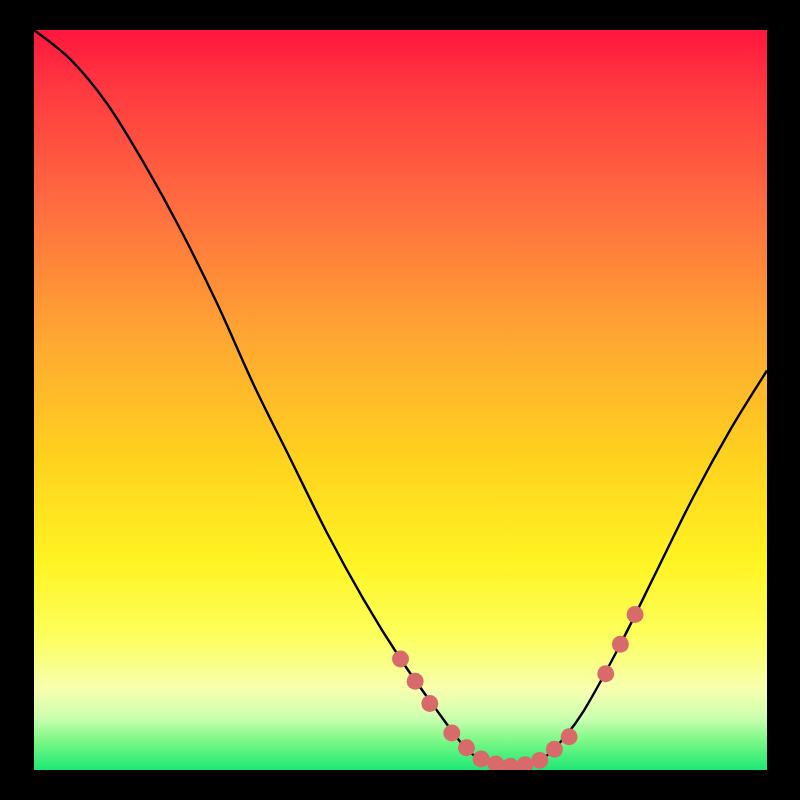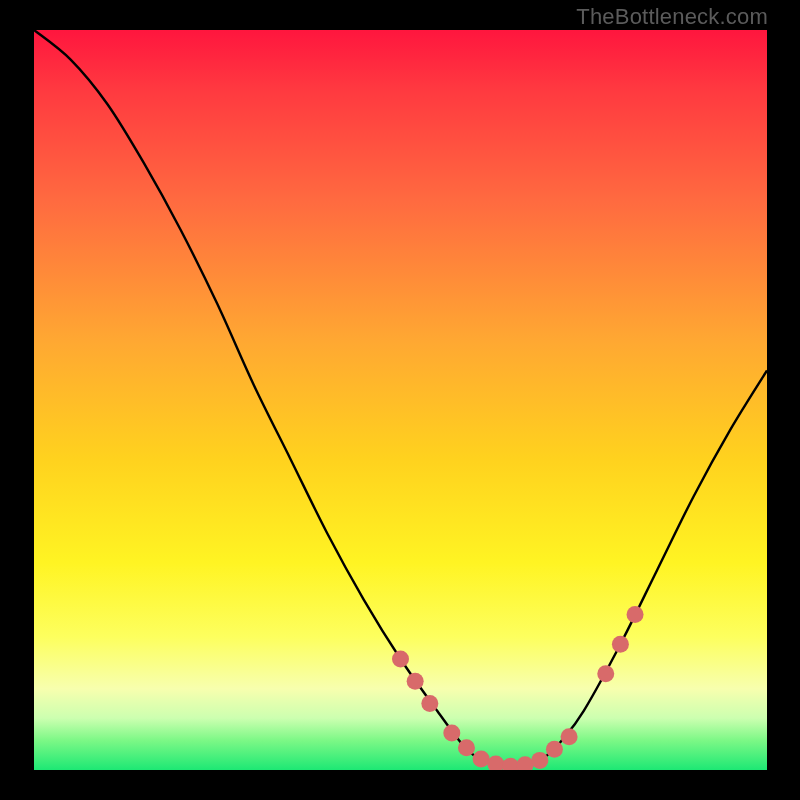--- a/index.html
+++ b/index.html
@@ -53,21 +53,20 @@
     color: #5b5b5b;
     font-size: 22px;
     font-weight: 500;
     letter-spacing: 0.2px;
   }
 </style>
 </head>
 <body>
 
 <div class="outer">
-  <div class="watermark">TheBottleneck.com</div>
 
   <div class="plot-area">
     <svg class="curve-svg" viewBox="0 0 733 740" preserveAspectRatio="none">
       <path id="curve-path" fill="none" stroke="#000000" stroke-width="2.4" d="M 0 0 C 6.108333333333333 4.933333333333337 24.43333333333333 17.266666666666687 36.65 29.600000000000023 C 48.86666666666667 41.93333333333336 61.08333333333333 56.733333333333334 73.3 74 C 85.51666666666667 91.26666666666667 97.73333333333333 112.23333333333336 109.95 133.20000000000005 C 122.16666666666667 154.1666666666667 134.38333333333333 176.36666666666673 146.6 199.80000000000007 C 158.81666666666666 223.2333333333334 171.03333333333333 247.90000000000003 183.25 273.8 C 195.46666666666667 299.7 207.68333333333334 329.3 219.9 355.2 C 232.11666666666667 381.09999999999997 244.33333333333334 404.5333333333333 256.55 429.2 C 268.76666666666665 453.8666666666667 280.98333333333335 479.76666666666665 293.2 503.2 C 305.41666666666663 526.6333333333333 317.6333333333333 548.8333333333333 329.85 569.8 C 342.0666666666667 590.7666666666667 354.2833333333333 610.5 366.5 629 C 378.7166666666667 647.5 393.3766666666667 667.2333333333333 403.15000000000003 680.8 C 412.92333333333335 694.3666666666666 419.03166666666664 703 425.14 710.4 C 431.24833333333333 717.8 434.91333333333336 721.5 439.8 725.2 C 444.68666666666667 728.9000000000001 449.5733333333333 730.75 454.46 732.6 C 459.34666666666664 734.45 464.23333333333335 735.6833333333333 469.12 736.3 C 474.00666666666666 736.9166666666666 478.8933333333334 736.9166666666666 483.78000000000003 736.3 C 488.6666666666667 735.6833333333333 493.5533333333334 734.45 498.44000000000005 732.6 C 503.3266666666667 730.75 508.21333333333337 728.9000000000001 513.1 725.2 C 517.9866666666667 721.5 521.6516666666666 717.8 527.76 710.4 C 533.8683333333333 703 539.9766666666667 696.8333333333333 549.75 680.8 C 559.5233333333333 664.7666666666667 574.1833333333333 637.6333333333333 586.4 614.2 C 598.6166666666667 590.7666666666668 610.8333333333333 564.8666666666667 623.05 540.2 C 635.2666666666667 515.5333333333334 647.4833333333333 489.6333333333333 659.7 466.2 C 671.9166666666667 442.76666666666665 684.1333333333333 420.5666666666666 696.35 399.59999999999997 C 708.5666666666667 378.6333333333333 726.8916666666667 350.26666666666665 733 340.4"></path>
       <g id="marker-group">
           <circle cx="366.5" cy="629" r="8.5" fill="#d86a6a"></circle>
           <circle cx="381.16" cy="651.2" r="8.5" fill="#d86a6a"></circle>
           <circle cx="395.82000000000005" cy="673.4" r="8.5" fill="#d86a6a"></circle>
           <circle cx="417.80999999999995" cy="703" r="8.5" fill="#d86a6a"></circle>
           <circle cx="432.46999999999997" cy="717.8" r="8.5" fill="#d86a6a"></circle>

